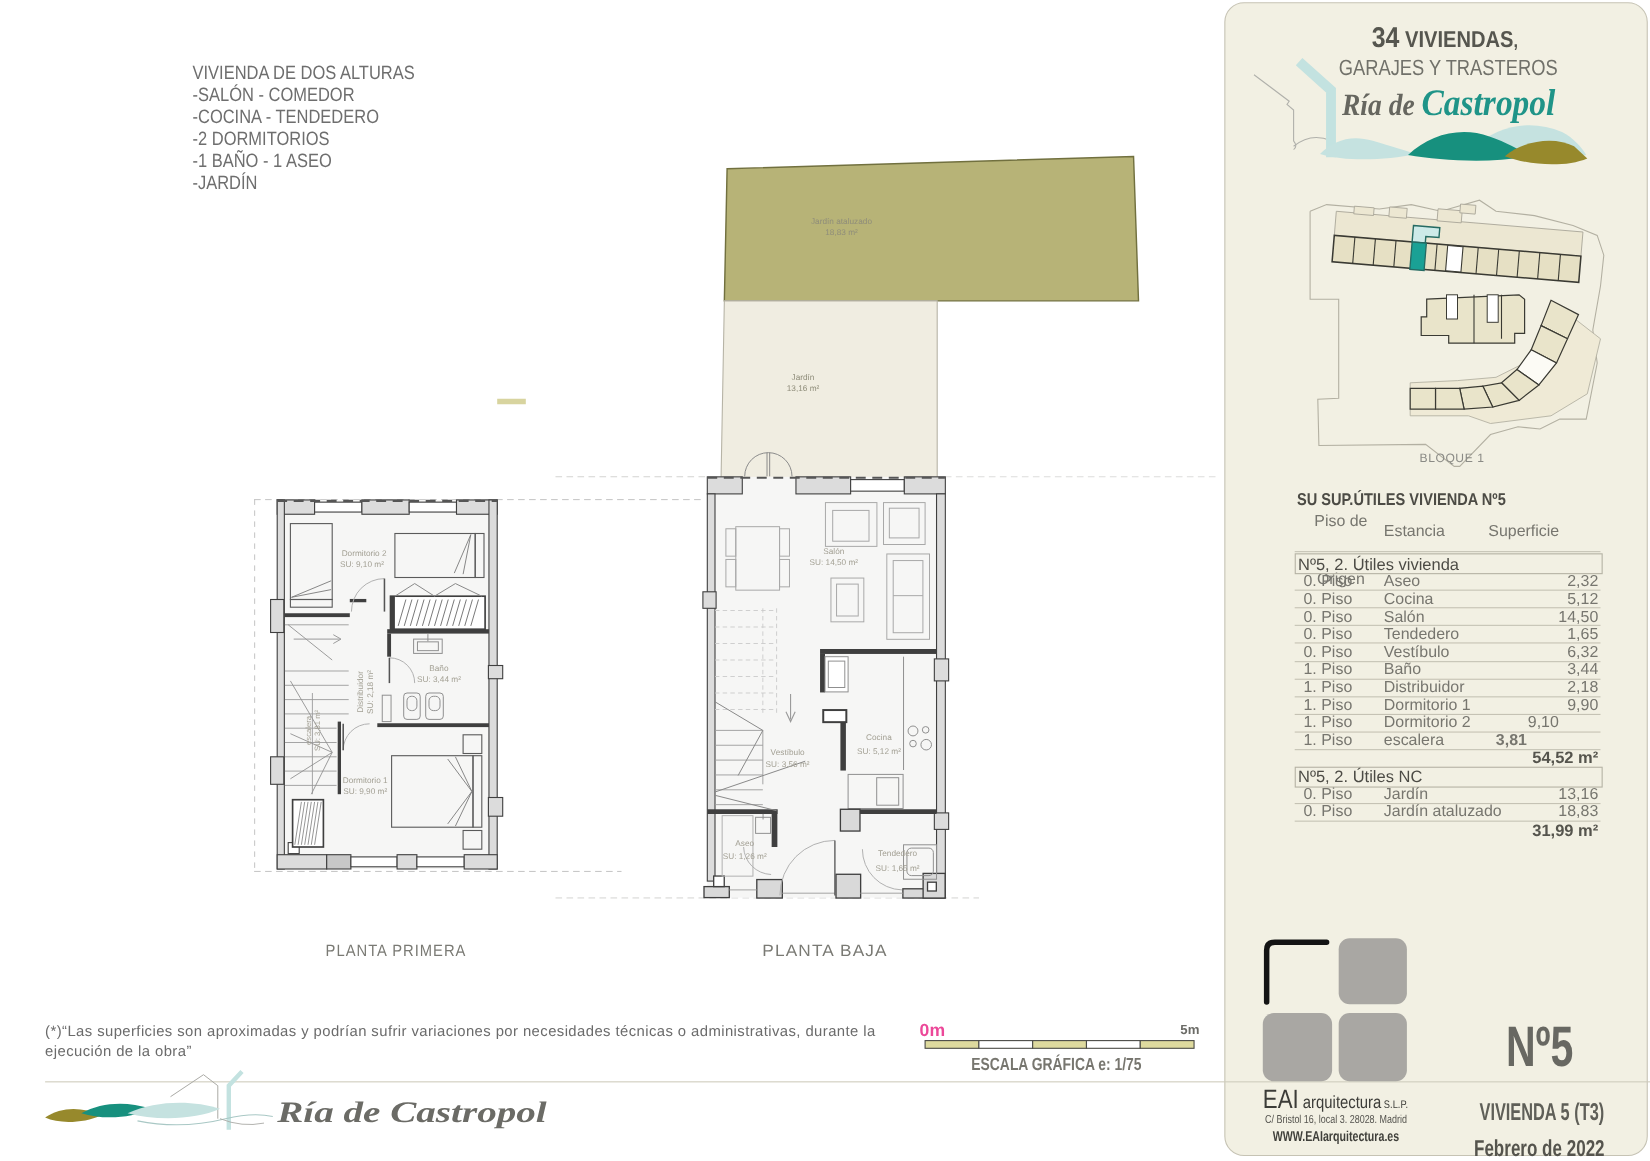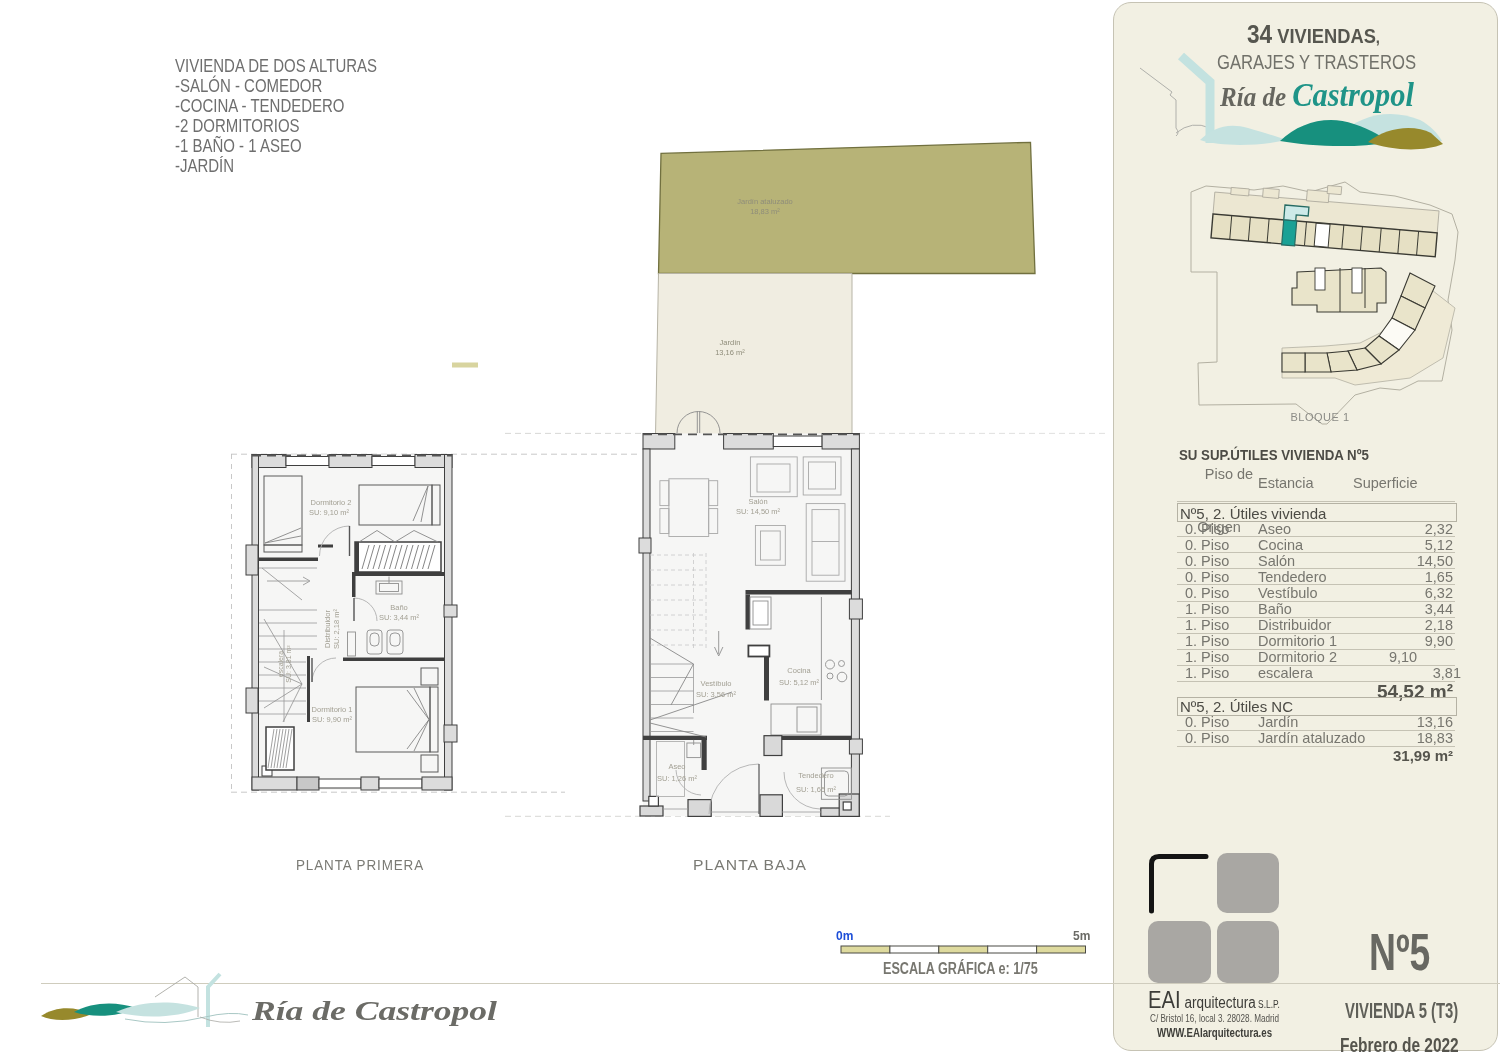--- a/index.html
+++ b/index.html
@@ -335,22 +335,23 @@
         <rect x="938.8" y="946" width="48.9" height="7" fill="#deda9e"></rect>
         <rect x="987.7" y="946" width="48.9" height="7" fill="#ffffff"></rect>
         <rect x="1036.6" y="946" width="48.9" height="7" fill="#deda9e"></rect>
       </g>
     </g>
   </svg>
 
   <div id="t_pp" class="abs" style="left:296px;top:856px;font-size:15px;letter-spacing:1px;color:#7a7a74;white-space:nowrap;transform:scaleX(0.896);transform-origin:left top;">PLANTA PRIMERA</div>
   <div id="t_pb" class="abs" style="left:693px;top:856px;font-size:15px;letter-spacing:1px;color:#7a7a74;white-space:nowrap;transform:scaleX(1.045);transform-origin:left top;">PLANTA BAJA</div>
 
-
-  <div class="abs" style="left:836px;top:929px;font-size:12px;font-weight:bold;color:#1d4ed8;">0m</div>
+  <div id="discl" class="abs" style="left:41px;top:929px;font-size:13.5px;line-height:18px;letter-spacing:0.38px;color:#6b6b6b;white-space:nowrap;transform:scaleX(1);transform-origin:left top;">(*)“Las superficies son aproximadas y podrían sufrir variaciones por necesidades técnicas o administrativas, durante la<br>ejecución de la obra”</div>
+
+  <div class="abs" style="left:836px;top:929px;font-size:16px;font-weight:bold;color:#ec4899;">0m</div>
   <div class="abs" style="left:1073px;top:929px;font-size:12px;font-weight:bold;color:#6b6b66;">5m</div>
   <div id="escala" class="abs" style="left:883px;top:960px;font-size:16px;font-weight:bold;color:#77766f;white-space:nowrap;transform:scaleX(0.789);transform-origin:left top;">ESCALA GRÁFICA e: 1/75</div>
 
   <div class="abs" style="left:1113px;top:2px;width:383px;height:1047px;background:#f2f0e3;border:1px solid #c6c3b4;border-radius:18px;"></div>
 
   <div class="abs" style="left:41px;top:983px;width:1459px;height:0;border-top:1px solid #cfccbd;"></div>
 
   <div id="t34" class="abs" style="left:1247px;top:19px;color:#56564f;font-size:21px;font-weight:bold;white-space:nowrap;transform:scaleX(0.871);transform-origin:left top;"><span style="font-size:26px;">34</span> VIVIENDAS<span style="font-size:17px;">,</span></div>
   <div id="tgar" class="abs" style="left:1217px;top:51px;color:#71716a;font-size:20px;white-space:nowrap;transform:scaleX(0.833);transform-origin:left top;">GARAJES Y TRASTEROS</div>
 
@@ -409,21 +410,21 @@
         <polygon points="163,173 172,192 146,194 142,175" fill="#e9e4ca"></polygon>
         <polygon points="142,175 146,194 120,194 120,175" fill="#e9e4ca"></polygon>
         <polygon points="120,175 120,194 97,194 97,175" fill="#e9e4ca"></polygon>
       </g>
     </g>
   </svg>
   <div class="abs" style="left:1220px;top:411px;width:200px;text-align:center;font-size:11px;letter-spacing:.5px;color:#8b8b86;">BLOQUE 1</div>
 
   <div id="tablearea">
     <div id="ttab" class="abs" style="left:1179px;top:446px;font-size:15.5px;font-weight:bold;color:#4c4b45;white-space:nowrap;transform:scaleX(0.856);transform-origin:left top;">SU SUP.ÚTILES VIVIENDA Nº5</div>
-    <div class="rowp" style="left:1189px;top:466px;width:60px;text-align:center;margin-left:10px;">Piso de</div>
+    <div class="rowp" style="left:1189px;top:466px;width:60px;text-align:center;">Piso de</div>
     <div class="rowp" style="left:1189px;top:483px;width:60px;text-align:center;margin-top:36px;">Origen</div>
     <div class="rowp" style="left:1258px;top:475px;">Estancia</div>
     <div class="rowp" style="left:1353px;top:475px;width:100px;">Superficie</div>
     <div class="sep" style="left:1176.8px;top:501.4px;width:278px;"></div>
     <div class="abs" style="left:1176.8px;top:503px;width:278px;height:17px;border:1px solid #b5b2a4;"></div>
     <div class="abs" style="left:1180px;top:504.5px;font-size:15px;color:#4c4b45;">Nº5, 2. Útiles vivienda</div>
 
     <div id="rows1">
         <div class="rowp" style="left:1185px;top:520.5px;">0. Piso</div>
         <div class="rowp" style="left:1258px;top:520.5px;">Aseo</div>
@@ -456,24 +457,24 @@
         <div class="rowp" style="left:1185px;top:632.85px;">1. Piso</div>
         <div class="rowp" style="left:1258px;top:632.85px;">Dormitorio 1</div>
         <div class="rowp" style="left:1353px;top:632.85px;width:100px;text-align:right;">9,90</div>
         <div class="sep" style="left:1176.8px;top:648.65px;width:278px;"></div>
         <div class="rowp" style="left:1185px;top:648.9px;">1. Piso</div>
         <div class="rowp" style="left:1258px;top:648.9px;">Dormitorio 2</div>
         <div class="rowp" style="left:1353px;top:648.9px;width:100px;text-align:center;">9,10</div>
         <div class="sep" style="left:1176.8px;top:664.6999999999999px;width:278px;"></div>
         <div class="rowp" style="left:1185px;top:664.95px;">1. Piso</div>
         <div class="rowp" style="left:1258px;top:664.95px;">escalera</div>
-        <div class="rowp" style="left:1361px;top:664.95px;width:100px;text-align:right;">3,81</div>
+        <div class="rowp" style="left:1324px;top:664.95px;width:100px;text-align:center;font-weight:bold;">3,81</div>
         <div class="sep" style="left:1176.8px;top:680.75px;width:278px;"></div>
       </div>
-    <div class="abs" style="left:1353px;top:681px;width:100px;text-align:right;font-size:19px;font-weight:bold;color:#55544d;">54,52 m²</div>
+    <div class="abs" style="left:1353px;top:681px;width:100px;text-align:right;font-size:15px;font-weight:bold;color:#55544d;">54,52 m²</div>
     <div class="abs" style="left:1176.8px;top:697px;width:278px;height:16.5px;border:1px solid #b5b2a4;"></div>
     <div class="abs" style="left:1180px;top:698px;font-size:15px;color:#4c4b45;">Nº5, 2. Útiles NC</div>
     <div id="rows2">
         <div class="rowp" style="left:1185px;top:713.8px;">0. Piso</div>
         <div class="rowp" style="left:1258px;top:713.8px;">Jardín</div>
         <div class="rowp" style="left:1353px;top:713.8px;width:100px;text-align:right;">13,16</div>
         <div class="sep" style="left:1176.8px;top:729.5999999999999px;width:278px;"></div>
         <div class="rowp" style="left:1185px;top:730.0999999999999px;">0. Piso</div>
         <div class="rowp" style="left:1258px;top:730.0999999999999px;">Jardín ataluzado</div>
         <div class="rowp" style="left:1353px;top:730.0999999999999px;width:100px;text-align:right;">18,83</div>

